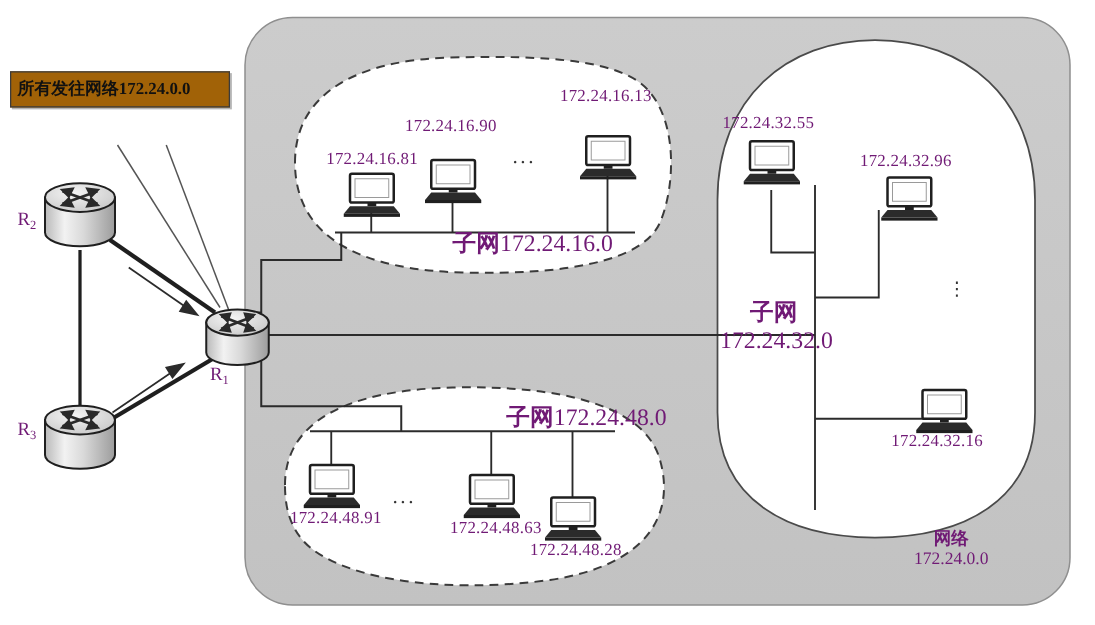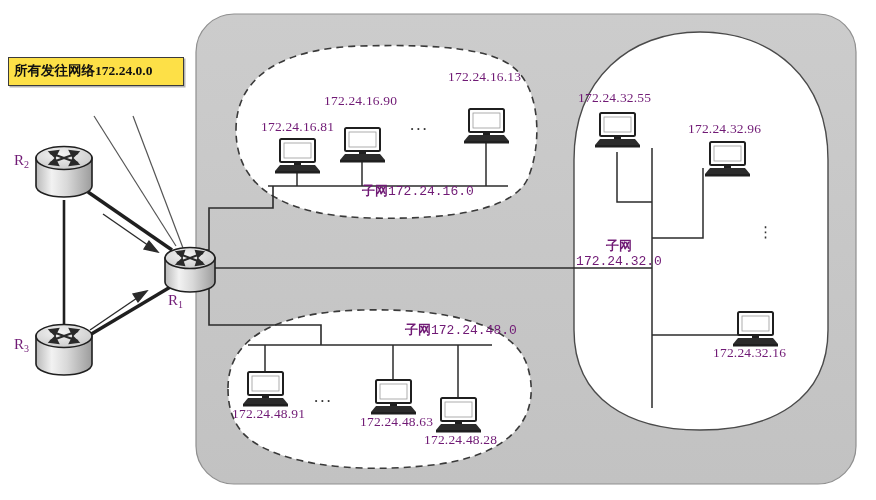--- a/index.html
+++ b/index.html
@@ -27,23 +27,22 @@
     white-space: nowrap;
     color: #701a75;
     font-family: "Liberation Serif", "DejaVu Serif", serif;
     line-height: 1.15;
   }
   .ip-label {
     font-size: 13.5px;
     letter-spacing: 0.2px;
   }
   .subnet-label {
-    font-size: 13px;
+    font-size: 19px;
     font-weight: bold;
-    font-family: Liberation Mono, monospace;
   }
   .subnet-label .ipnum {
     font-weight: normal;
   }
   .router-label {
     font-size: 15px;
     font-style: normal;
   }
   .router-label sub {
     font-size: 10px;
@@ -58,21 +57,21 @@
   }
   .net-label .ipnum {
     font-weight: normal;
   }
   .callout {
     position: absolute;
     left: 8px;
     top: 57px;
     width: 176px;
     border: 1.5px solid #3b3b3b;
-    background: #fde047;
+    background: #a16207;
     padding: 4px 5px 5px 5px;
     box-sizing: border-box;
     font-size: 13.5px;
     font-weight: bold;
     line-height: 1.35;
     color: #111111;
     box-shadow: 1.5px 1.5px 0 rgba(120,120,120,0.55);
   }
   .callout .ipnum {
     font-weight: bold;
@@ -300,21 +299,21 @@
       <rect x="752" y="335" width="7" height="3" fill="#1f1f1f"></rect>
       <path d="M 738 338 L 773 338 L 778 344 L 733 344 Z" fill="#2b2b2b"></path>
       <rect x="733" y="344" width="45" height="2.5" fill="#1f1f1f"></rect>
     </g>
   </svg>
 
   <div class="callout">
     <span>所有发往网络</span><span class="ipnum">172.24.0.0</span><br>
   </div>
 
-  <div class="lbl router-label" style="left:14px; top:152px;">
+  <div class="lbl router-label" style="left:14px; top:168px;">
     <span>R</span><sub>2</sub>
   </div>
   <div class="lbl router-label" style="left:14px; top:336px;">
     <span>R</span><sub>3</sub>
   </div>
   <div class="lbl router-label" style="left:168px; top:292px;text-align:right;">
     <span>R</span><sub>1</sub>
   </div>
 
   <div class="lbl ip-label" style="left:261px; top:119px;">172.24.16.81</div>
@@ -334,14 +333,17 @@
   </div>
 
   <div class="lbl ip-label" style="left:578px; top:90px;">172.24.32.55</div>
   <div class="lbl ip-label" style="left:688px; top:121px;">172.24.32.96</div>
   <div class="lbl ip-label" style="left:713px; top:345px;">172.24.32.16</div>
   <div class="ellipsis-v" style="left:758px; top:228px;">⋮</div>
   <div class="lbl subnet-label" style="left:576px; top:240px; text-align:center; width:86px;">
     <span>子网</span><br><span class="ipnum">172.24.32.0</span>
   </div>
 
+  <div class="lbl net-label" style="left:706px; top:424px; width:110px;">
+    <span>网络</span><br><span class="ipnum">172.24.0.0</span>
+  </div>
 
 </div>
 
 </body></html>

